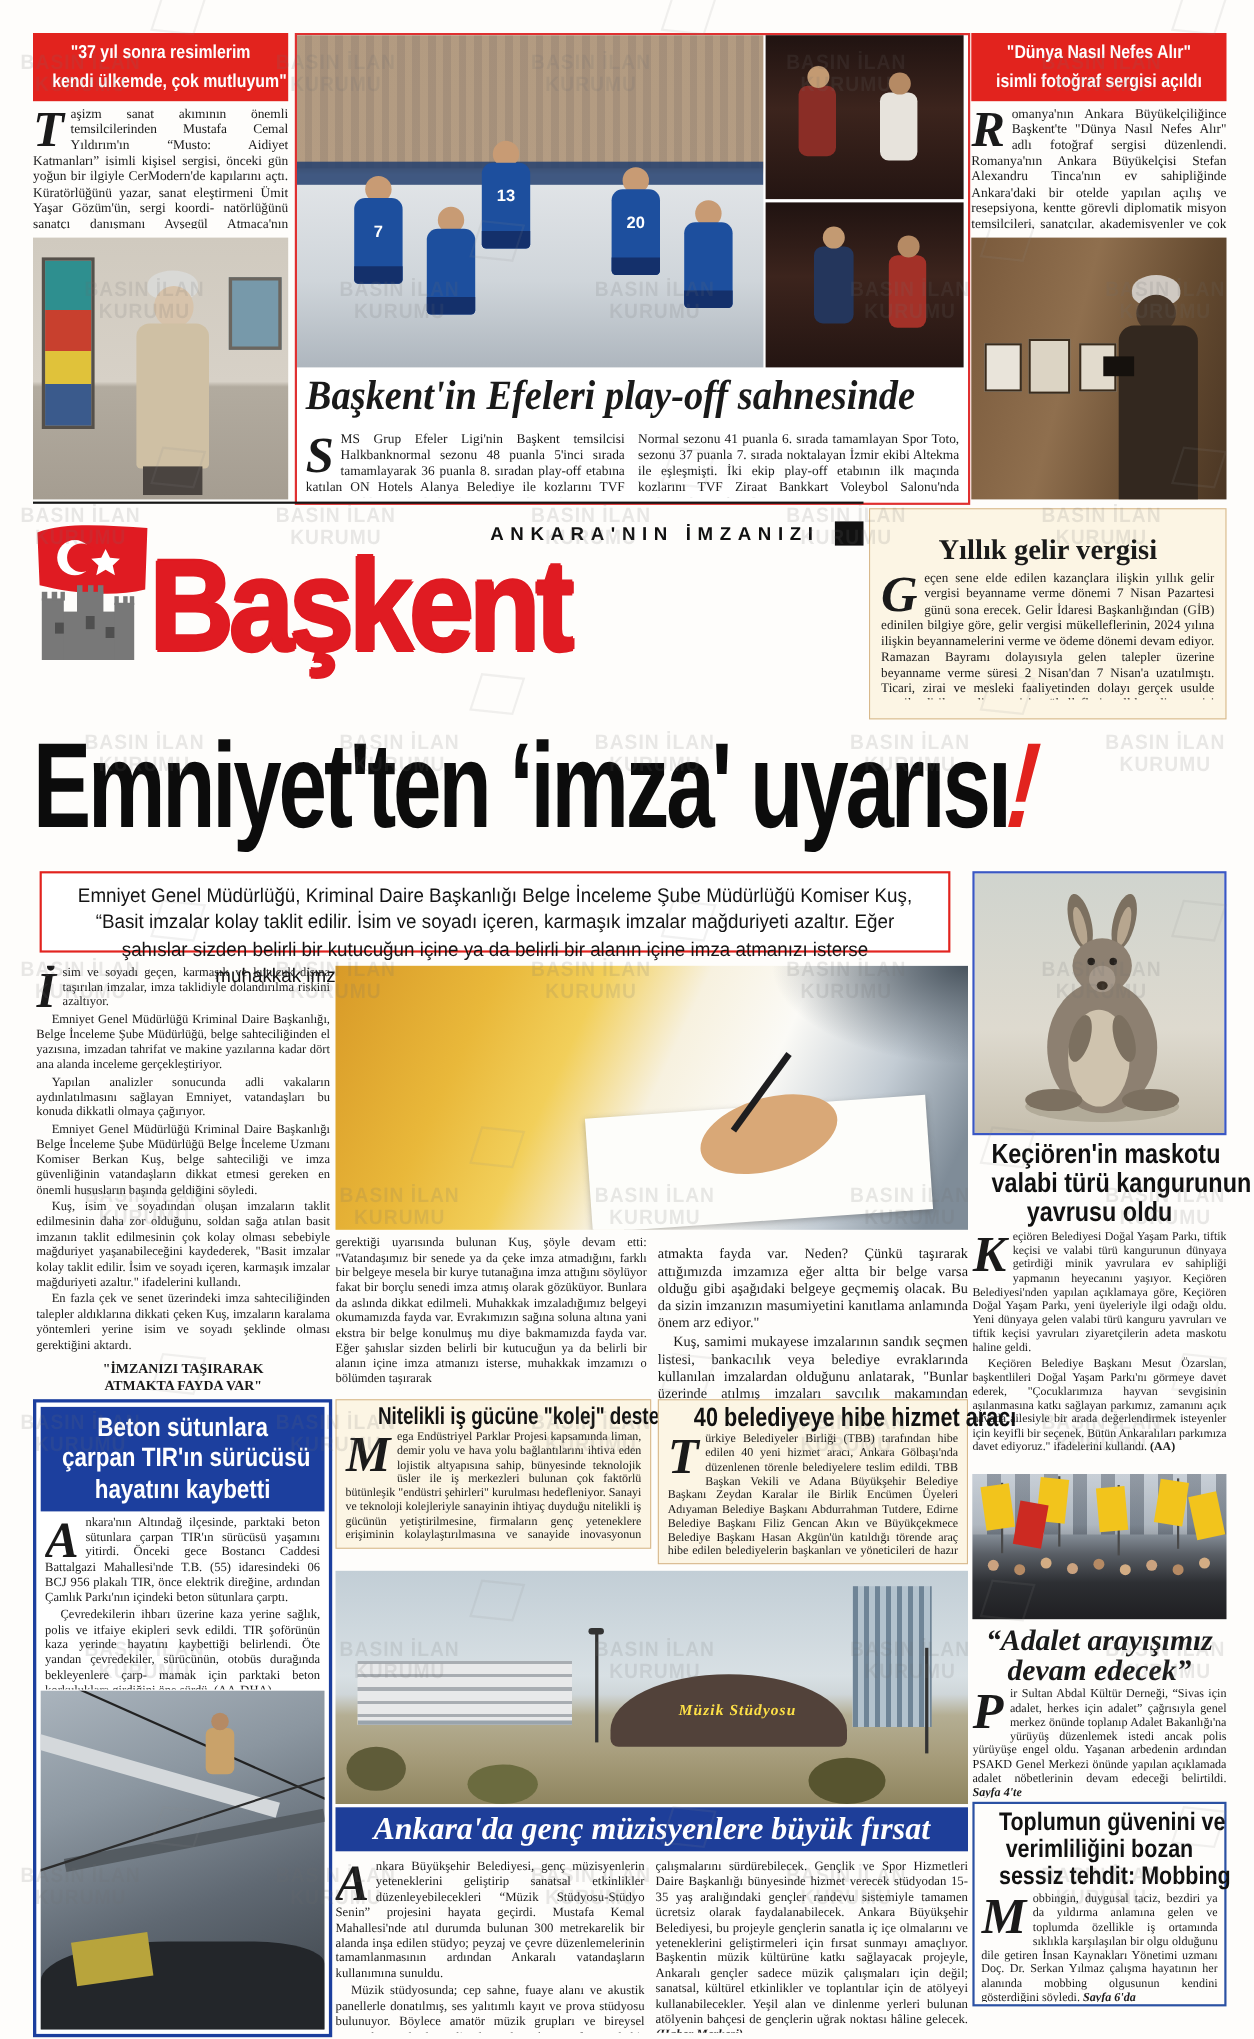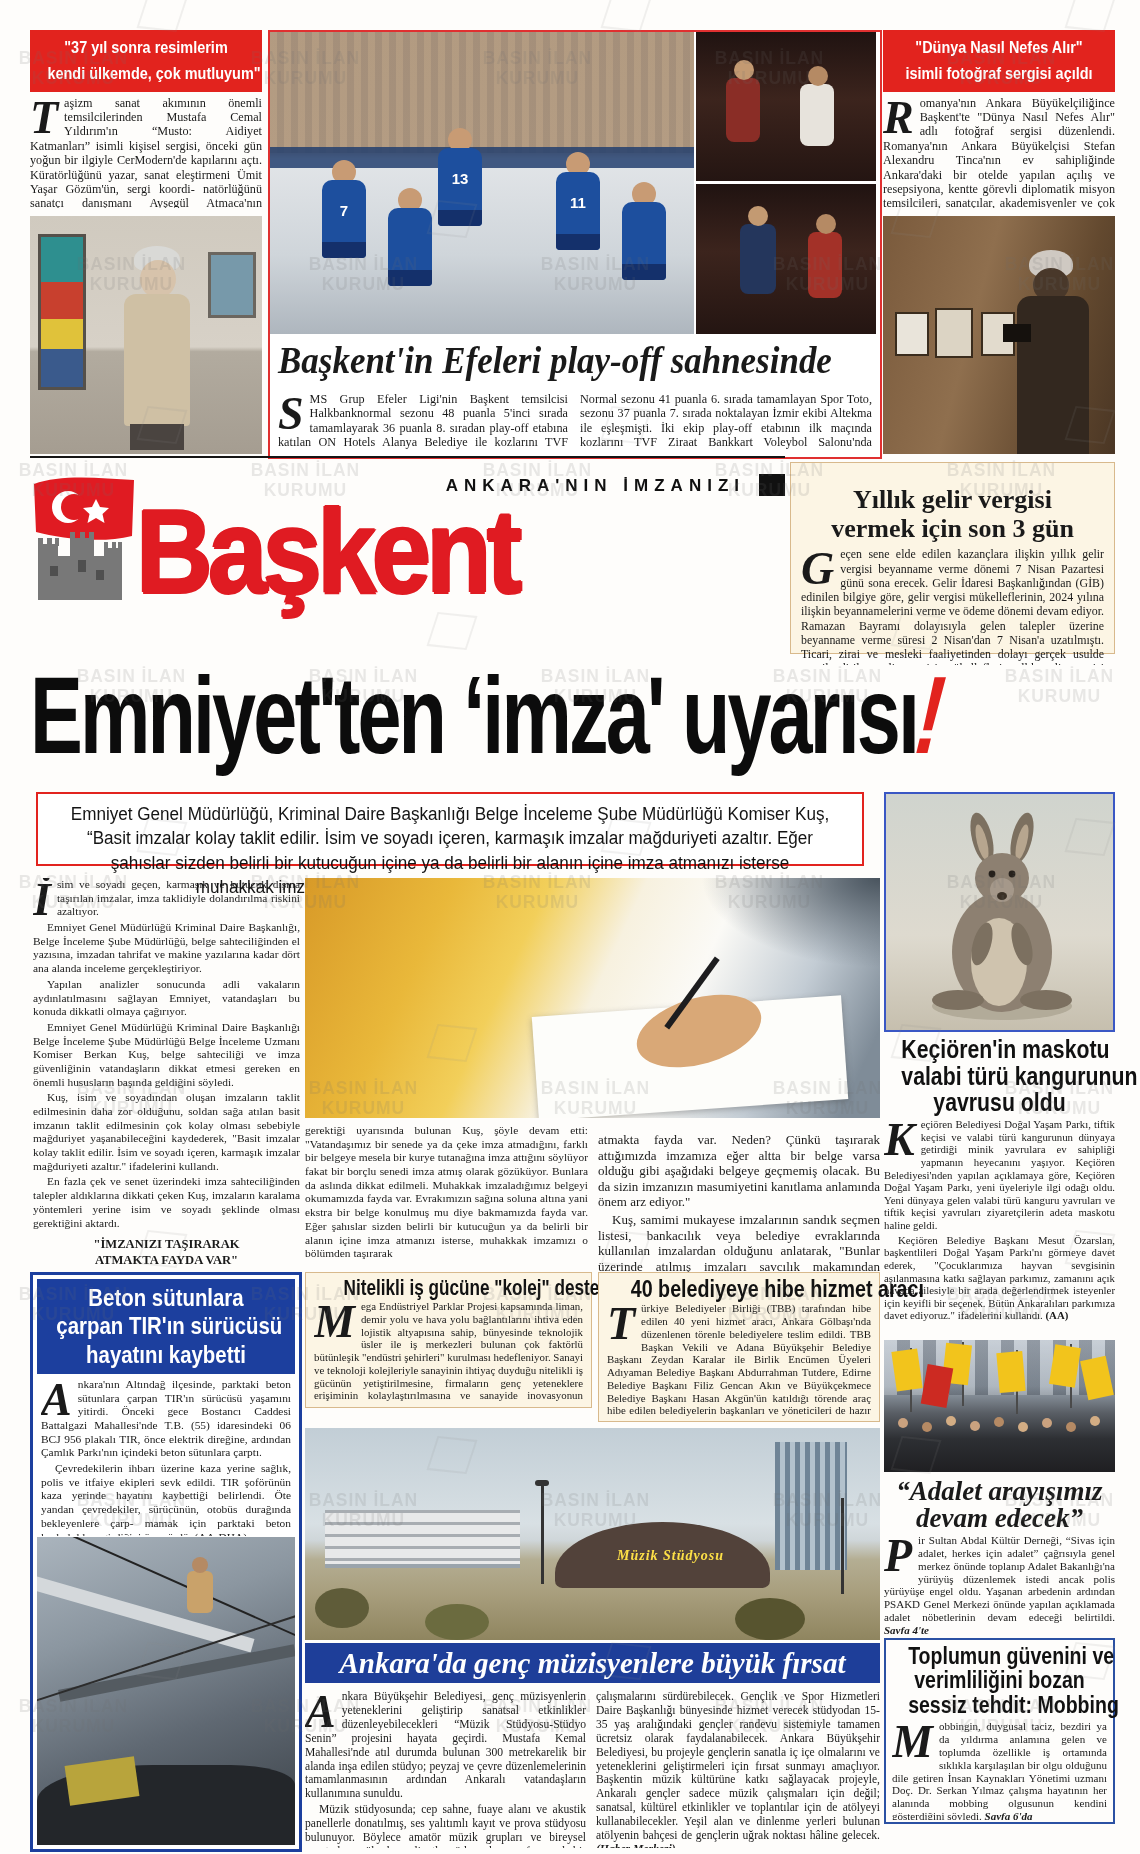--- a/index.html
+++ b/index.html
@@ -104,21 +104,21 @@
       </div>
       <div class="pl" style="left:168px;top:96px">
         <div class="head"></div>
           <div class="torso">
             <div class="num">13</div>
           </div>
       </div>
       <div class="pl" style="left:286px;top:120px">
         <div class="head"></div>
           <div class="torso">
-            <div class="num">11</div>
+            <div class="num">20</div>
           </div>
       </div>
       <div class="pl" style="left:352px;top:150px">
         <div class="head"></div>
           <div class="torso"></div>
       </div>
       <div class="pl" style="left:118px;top:156px">
         <div class="head"></div>
           <div class="torso"></div>
       </div>
@@ -185,21 +185,20 @@
       </g>
     </svg>
     <div class="abs tagline" style="right:40px;top:18px">ANKARA'NIN İMZANIZI</div>
     <div class="abs" style="right:0;top:16px;width:26px;height:22px;background:#111"></div>
     <div class="abs logo-baskent" style="left:106px;top:34px">Başkent</div>
   </div>
 
   <div class="abs creambox" style="left:790px;top:462px;width:325px;height:192px;box-sizing:border-box;padding:22px 10px">
     <div style="text-align:center;font-size:26px;line-height:1.12;font-weight:600">
       <div>Yıllık gelir vergisi</div>
-      <div>vermek için son 3 gün</div>
     </div>
     <div class="jt dc clip" style="font-size:11.9px;line-height:1.2;margin-top:4px;height:118px"><span>Geçen sene elde edilen kazançlara ilişkin yıllık gelir vergisi beyanname verme dönemi 7 Nisan Pazartesi günü sona erecek. Gelir İdaresi Başkanlığından (GİB) edinilen bilgiye göre, gelir vergisi mükelleflerinin, 2024 yılına ilişkin beyannamelerini verme ve ödeme dönemi devam ediyor. Ramazan Bayramı dolayısıyla gelen talepler üzerine beyanname verme süresi 2 Nisan'dan 7 Nisan'a uzatılmıştı. Ticari, zirai ve mesleki faaliyetinden dolayı gerçek usulde vergilendirilen gelir vergisi mükellefleri, yıllık gelir vergisi beyannamelerini elektronik ortamdan verebiliyor.</span> </div>
   </div>
 
   <div class="abs" style="left:30px;top:660px;width:1085px;height:125px">
     <div class="lead-head"><span>Emniyet'ten ‘imza' uyarısı</span><span class="lead-bang">!</span></div>
   </div>
 
   <div class="abs subhead-box" style="left:36px;top:792px;width:828px;height:74px;box-sizing:border-box;padding:8px 12px">
     <span class="subhead-txt">Emniyet Genel Müdürlüğü, Kriminal Daire Başkanlığı Belge İnceleme Şube Müdürlüğü Komiser Kuş, “Basit imzalar kolay taklit edilir. İsim ve soyadı içeren, karmaşık imzalar mağduriyeti azaltır. Eğer şahıslar sizden belirli bir kutucuğun içine ya da belirli bir alanın içine imza atmanızı isterse muhakkak imzamızı o bölümden taşırarak atmakta fayda var.” dedi.</span>

